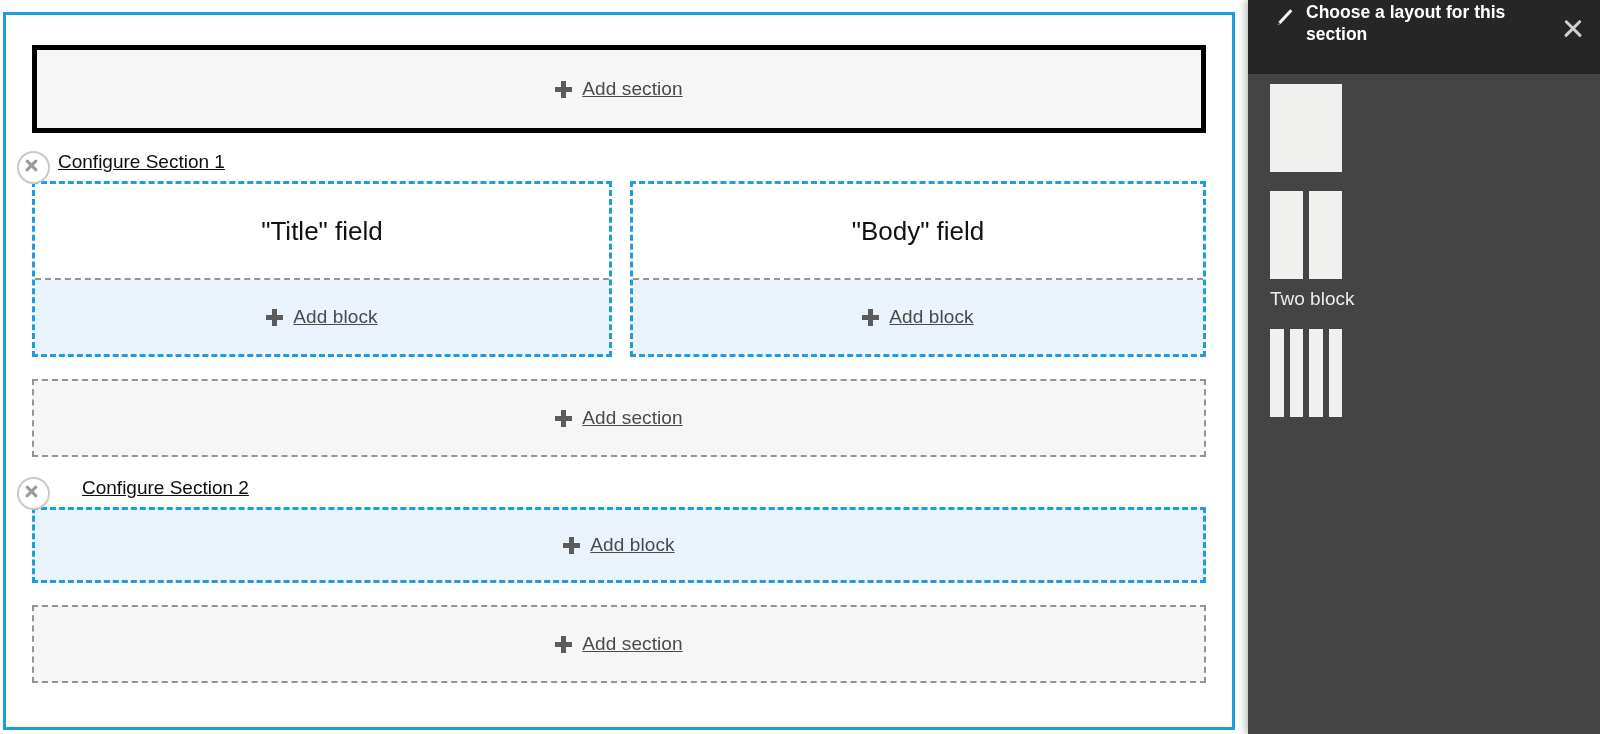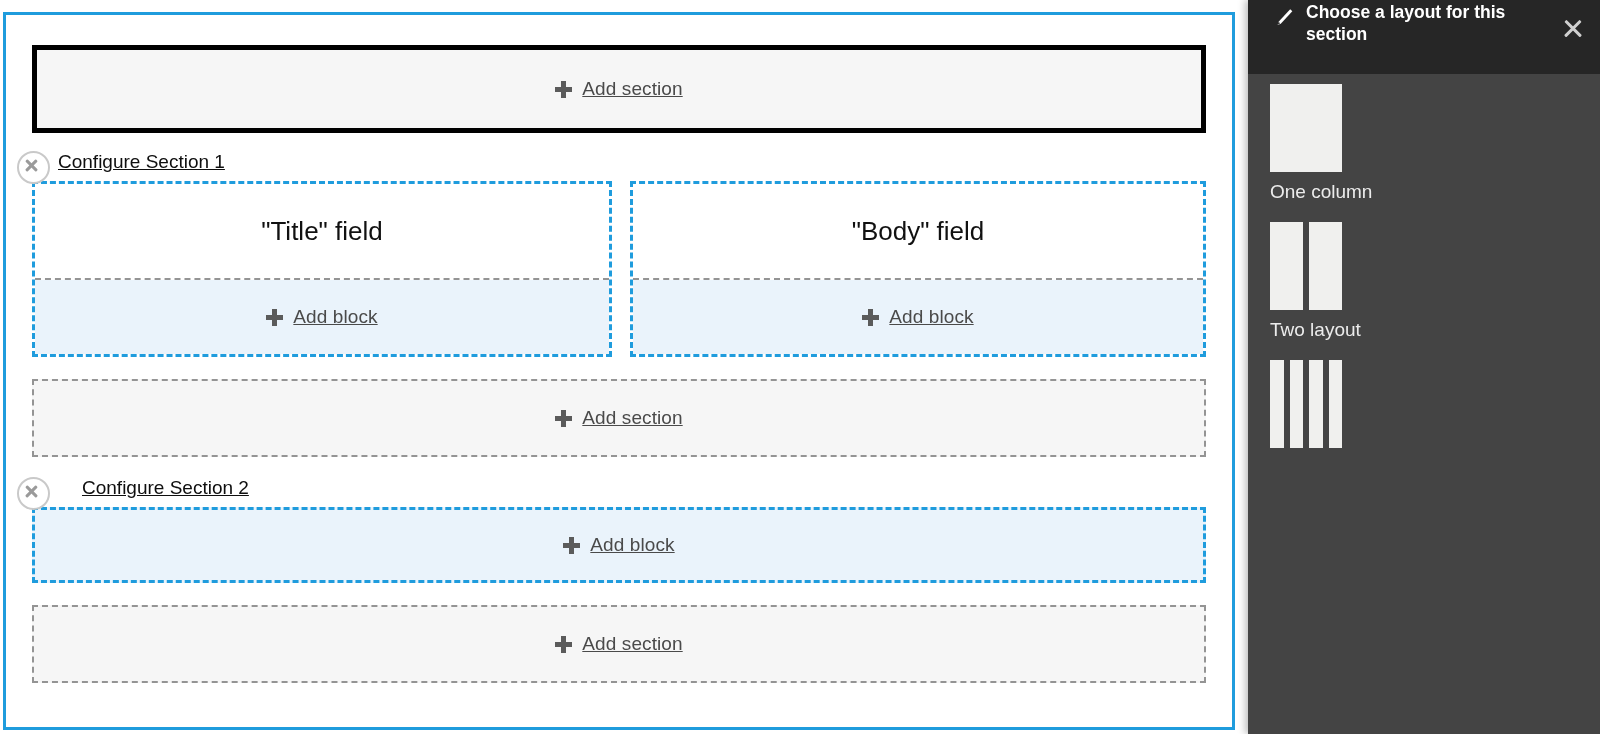--- a/index.html
+++ b/index.html
@@ -333,29 +333,28 @@
       <span class="sidebar-title">Choose a layout for this section</span>
       <span class="close-x"></span>
     </div>
 
     <div id="layout-list">
 
       <div class="layout-option">
         <div class="layout-preview">
           <span class="col"></span>
         </div>
-        <div class="layout-label">One column</div>
       </div>
 
       <div class="layout-option">
         <div class="layout-preview">
           <span class="col"></span>
             <span class="col"></span>
         </div>
-        <div class="layout-label">Two layout</div>
+        <div class="layout-label">Two block</div>
       </div>
 
 
       <div class="layout-option">
         <div class="layout-preview">
           <span class="col"></span>
             <span class="col"></span>
             <span class="col"></span>
             <span class="col"></span>
         </div>

